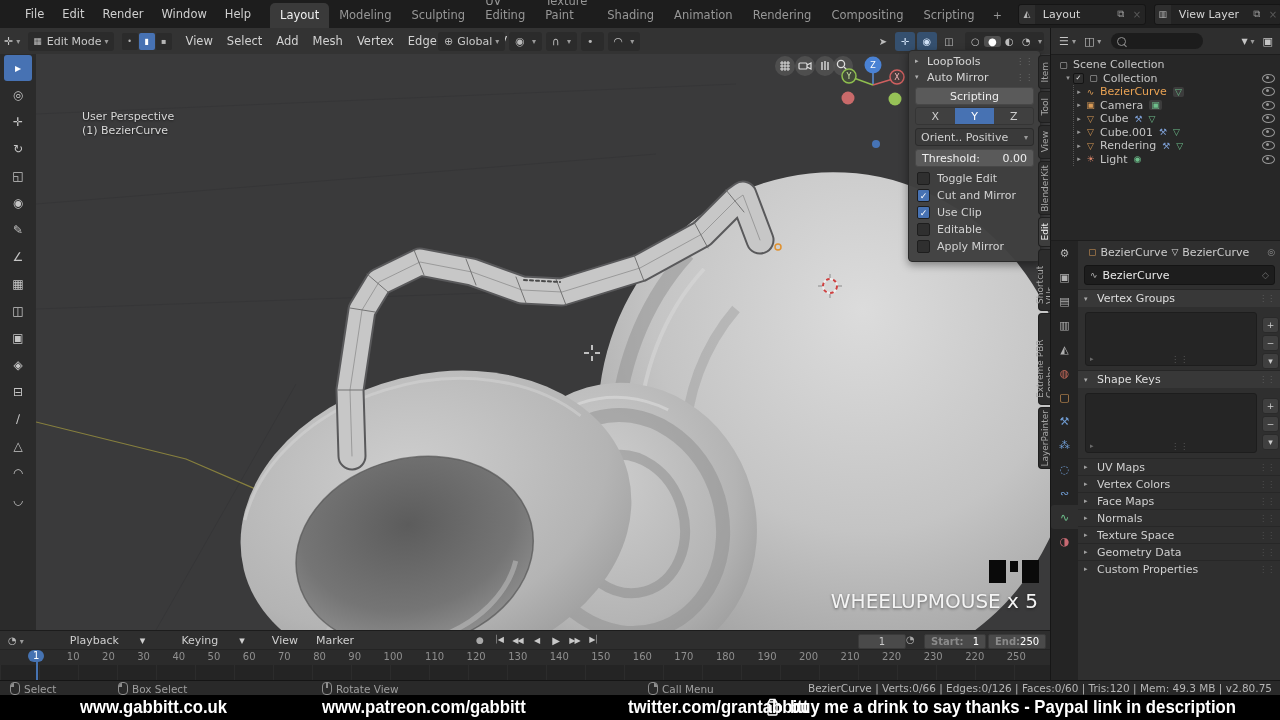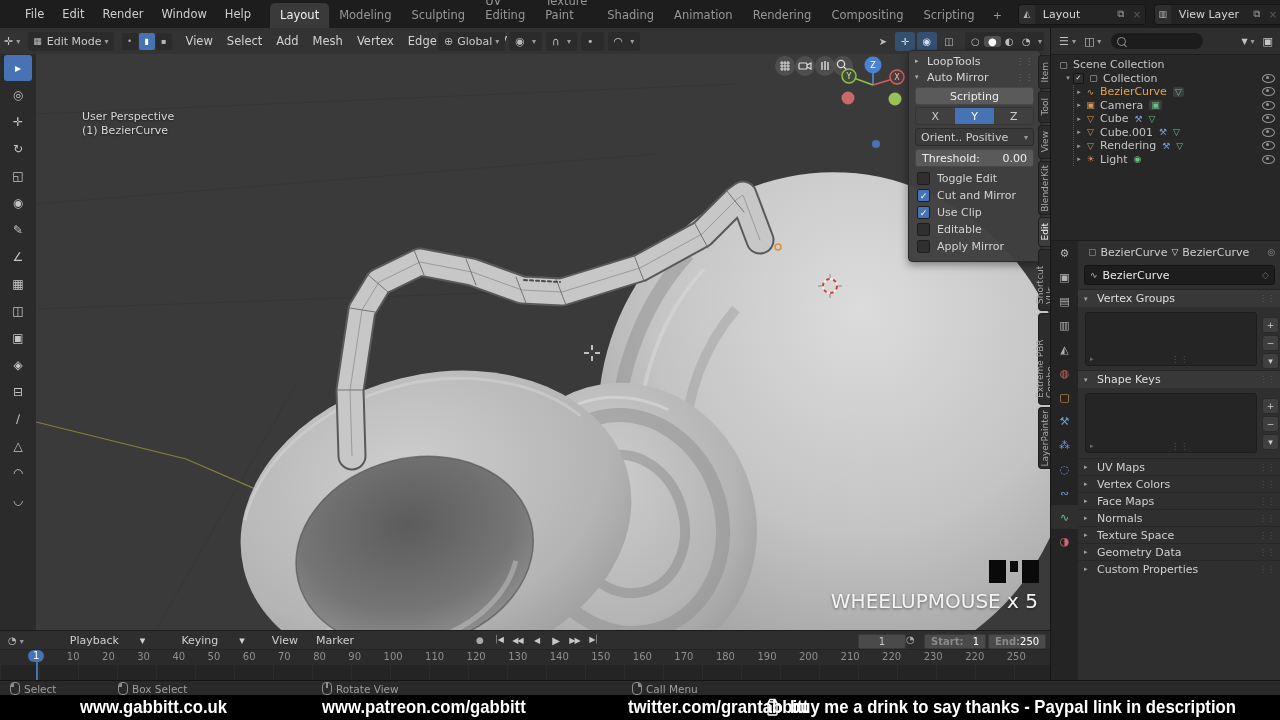--- a/index.html
+++ b/index.html
@@ -829,24 +829,25 @@
         <span>Select</span>
     </div>
     <div class="hint" style="left:118px;">
       <span class="mouse lmb"></span>
         <span>Box Select</span>
     </div>
     <div class="hint" style="left:322px;">
       <span class="mouse mmb"></span>
         <span>Rotate View</span>
     </div>
-    <div class="hint" style="left:632px;">
+    <div class="hint" style="left:648px;">
       <span class="mouse rmb"></span>
         <span>Call Menu</span>
     </div>
+    <div id="stats">BezierCurve | Verts:0/66 | Edges:0/126 | Faces:0/60 | Tris:120 | Mem: 49.3 MB | v2.80.75</div>
   </div>
 
   <div id="banner">
     <span class="bn" style="left:80px;">www.gabbitt.co.uk</span>
     <span class="bn" style="left:322px;">www.patreon.com/gabbitt</span>
     <span class="bn" style="left:628px;">twitter.com/grantabbitt</span>
     <svg class="abs" style="left:766px;top:3px;" width="16" height="19" viewBox="0 0 16 19">
       <g stroke="#fff" stroke-width="1.4" fill="none">
         <rect x="2" y="4" width="9" height="13" rx="1"></rect>
         <path d="M11,7 h2.2 a1.9,2.6 0 0 1 0,6.5 H11"></path>

